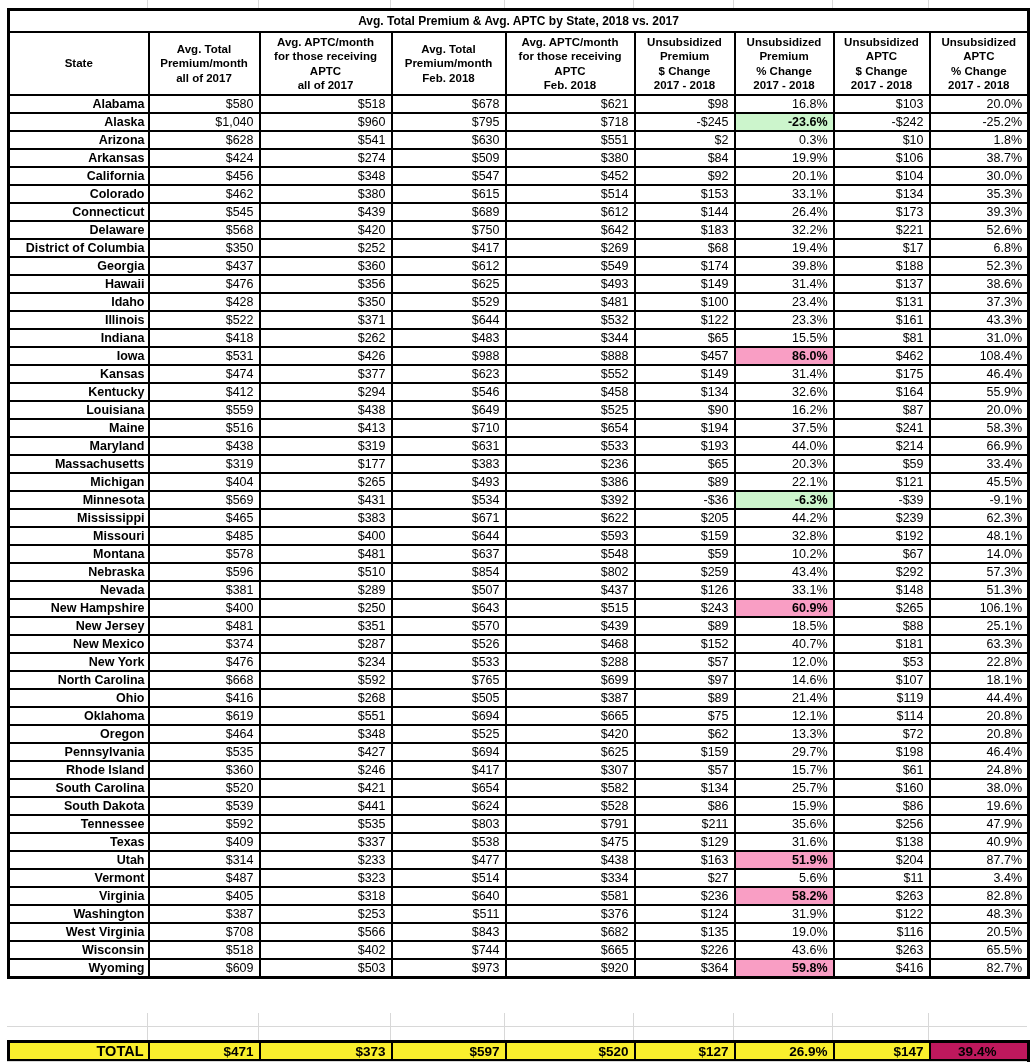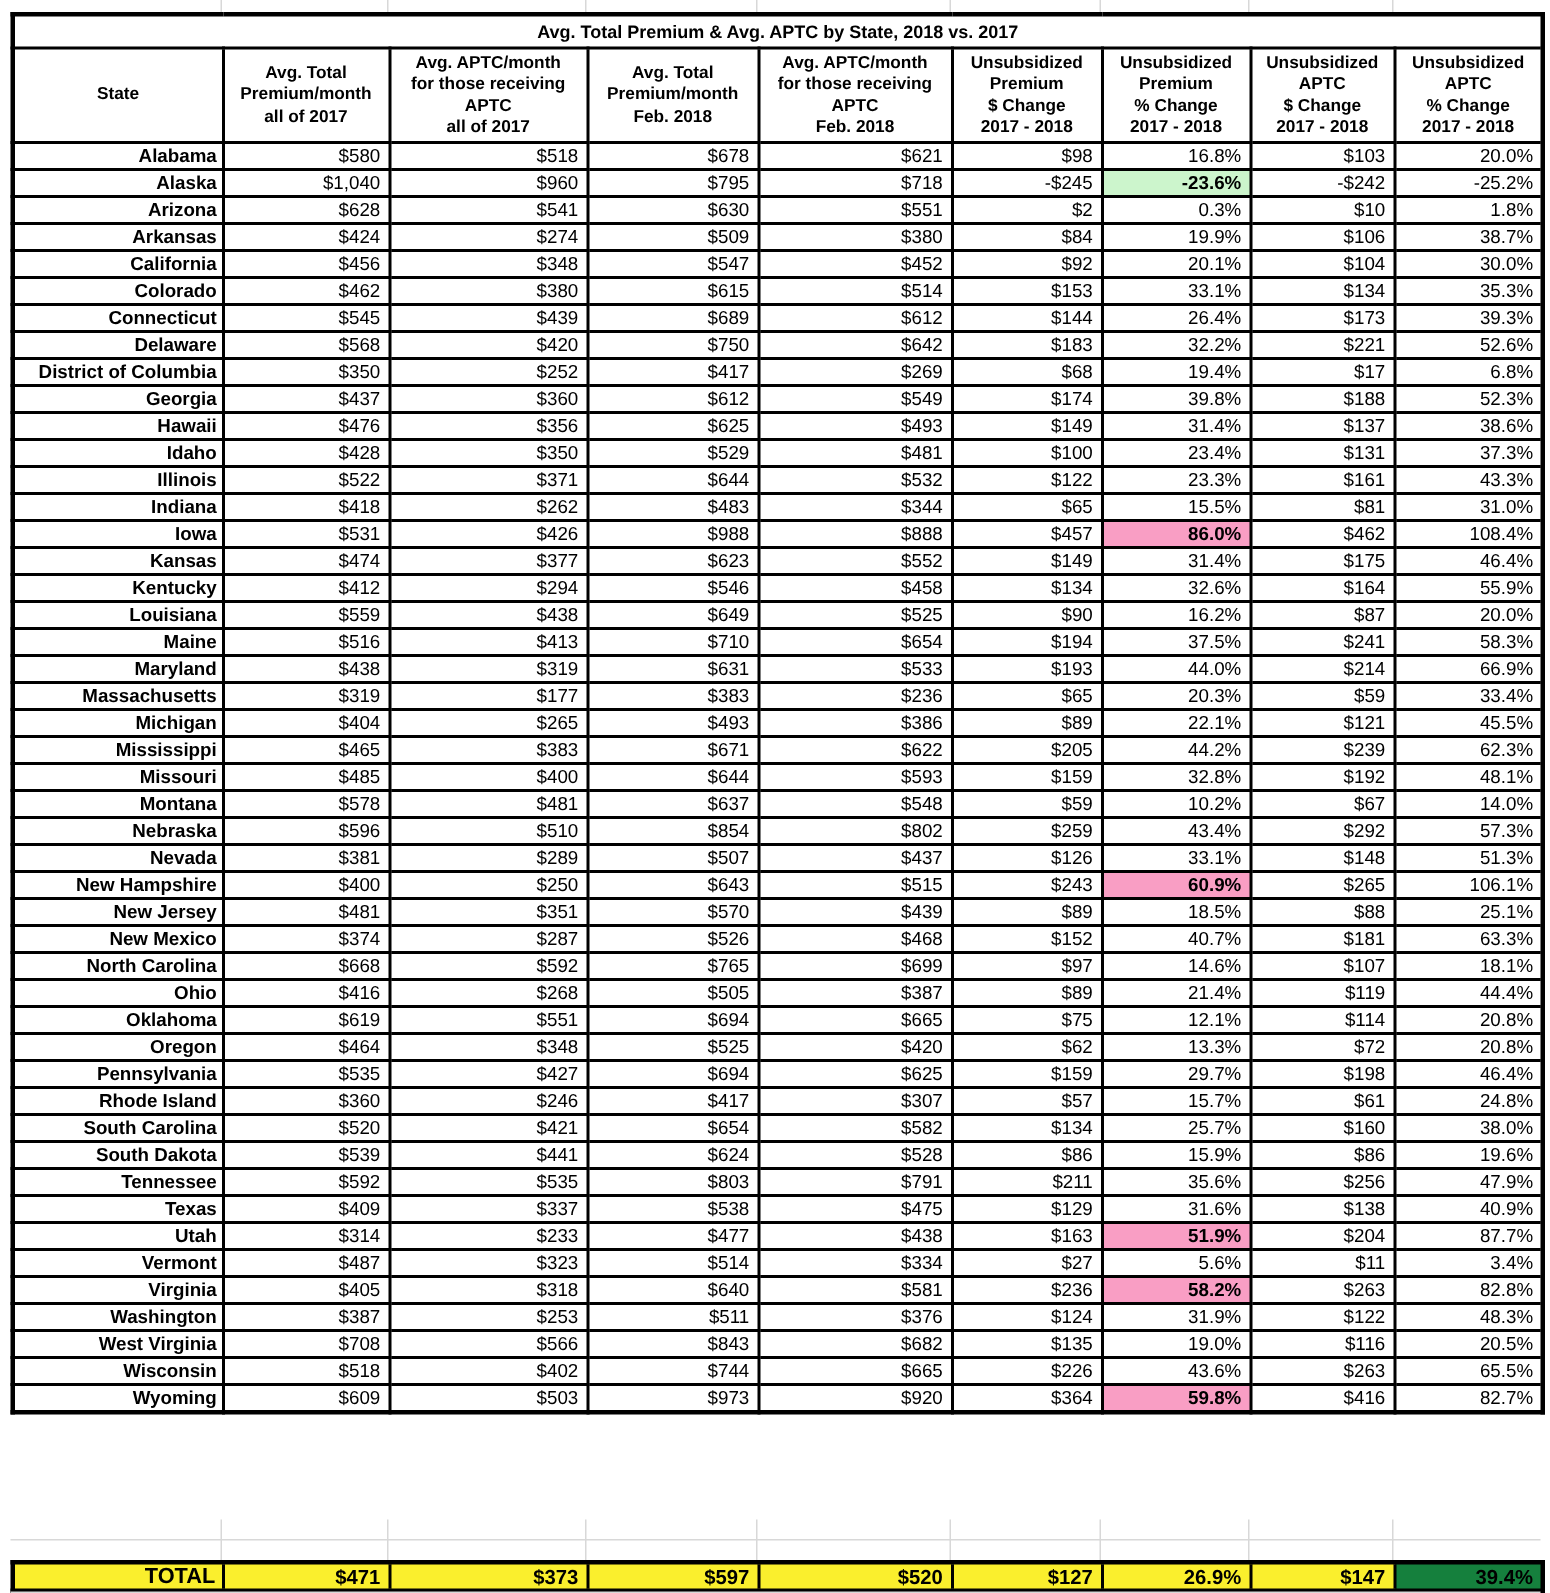--- a/index.html
+++ b/index.html
@@ -365,20 +365,31 @@
         <td class="val">$404</td>
         <td class="val">$265</td>
         <td class="val">$493</td>
         <td class="val">$386</td>
         <td class="val">$89</td>
         <td class="val">22.1%</td>
         <td class="val">$121</td>
         <td class="val">45.5%</td>
       </tr>
       <tr class="data-row">
+        <td class="state">Minnesota</td>
+        <td class="val">$569</td>
+        <td class="val">$431</td>
+        <td class="val">$534</td>
+        <td class="val">$392</td>
+        <td class="val">-$36</td>
+        <td class="val hl" style="background: rgb(204, 245, 204);">-6.3%</td>
+        <td class="val">-$39</td>
+        <td class="val">-9.1%</td>
+      </tr>
+      <tr class="data-row">
         <td class="state">Mississippi</td>
         <td class="val">$465</td>
         <td class="val">$383</td>
         <td class="val">$671</td>
         <td class="val">$622</td>
         <td class="val">$205</td>
         <td class="val">44.2%</td>
         <td class="val">$239</td>
         <td class="val">62.3%</td>
       </tr>
@@ -451,20 +462,31 @@
       <tr class="data-row">
         <td class="state">New Mexico</td>
         <td class="val">$374</td>
         <td class="val">$287</td>
         <td class="val">$526</td>
         <td class="val">$468</td>
         <td class="val">$152</td>
         <td class="val">40.7%</td>
         <td class="val">$181</td>
         <td class="val">63.3%</td>
+      </tr>
+      <tr class="data-row">
+        <td class="state">New York</td>
+        <td class="val">$476</td>
+        <td class="val">$234</td>
+        <td class="val">$533</td>
+        <td class="val">$288</td>
+        <td class="val">$57</td>
+        <td class="val">12.0%</td>
+        <td class="val">$53</td>
+        <td class="val">22.8%</td>
       </tr>
       <tr class="data-row">
         <td class="state">North Carolina</td>
         <td class="val">$668</td>
         <td class="val">$592</td>
         <td class="val">$765</td>
         <td class="val">$699</td>
         <td class="val">$97</td>
         <td class="val">14.6%</td>
         <td class="val">$107</td>
@@ -664,21 +686,21 @@
   <tbody>
       <tr id="total-row">
         <td class="total-label" style="background: rgb(250, 239, 45);">TOTAL</td>
         <td style="background: rgb(250, 239, 45);">$471</td>
         <td style="background: rgb(250, 239, 45);">$373</td>
         <td style="background: rgb(250, 239, 45);">$597</td>
         <td style="background: rgb(250, 239, 45);">$520</td>
         <td style="background: rgb(250, 239, 45);">$127</td>
         <td style="background: rgb(250, 239, 45);">26.9%</td>
         <td style="background: rgb(250, 239, 45);">$147</td>
-        <td style="background: #15803d;">39.4%</td>
+        <td style="background: #be185d; text-align: center;">39.4%</td>
       </tr>
     </tbody>
 </table>
 
 <div class="sheet-gridline" style="left: 147px; top: 0px; width: 1px; height: 8px;"></div>
 <div class="sheet-gridline" style="left: 147px; top: 1013px; width: 1px; height: 27px;"></div>
 <div class="sheet-gridline" style="left: 258px; top: 0px; width: 1px; height: 8px;"></div>
 <div class="sheet-gridline" style="left: 258px; top: 1013px; width: 1px; height: 27px;"></div>
 <div class="sheet-gridline" style="left: 390px; top: 0px; width: 1px; height: 8px;"></div>
 <div class="sheet-gridline" style="left: 390px; top: 1013px; width: 1px; height: 27px;"></div>

